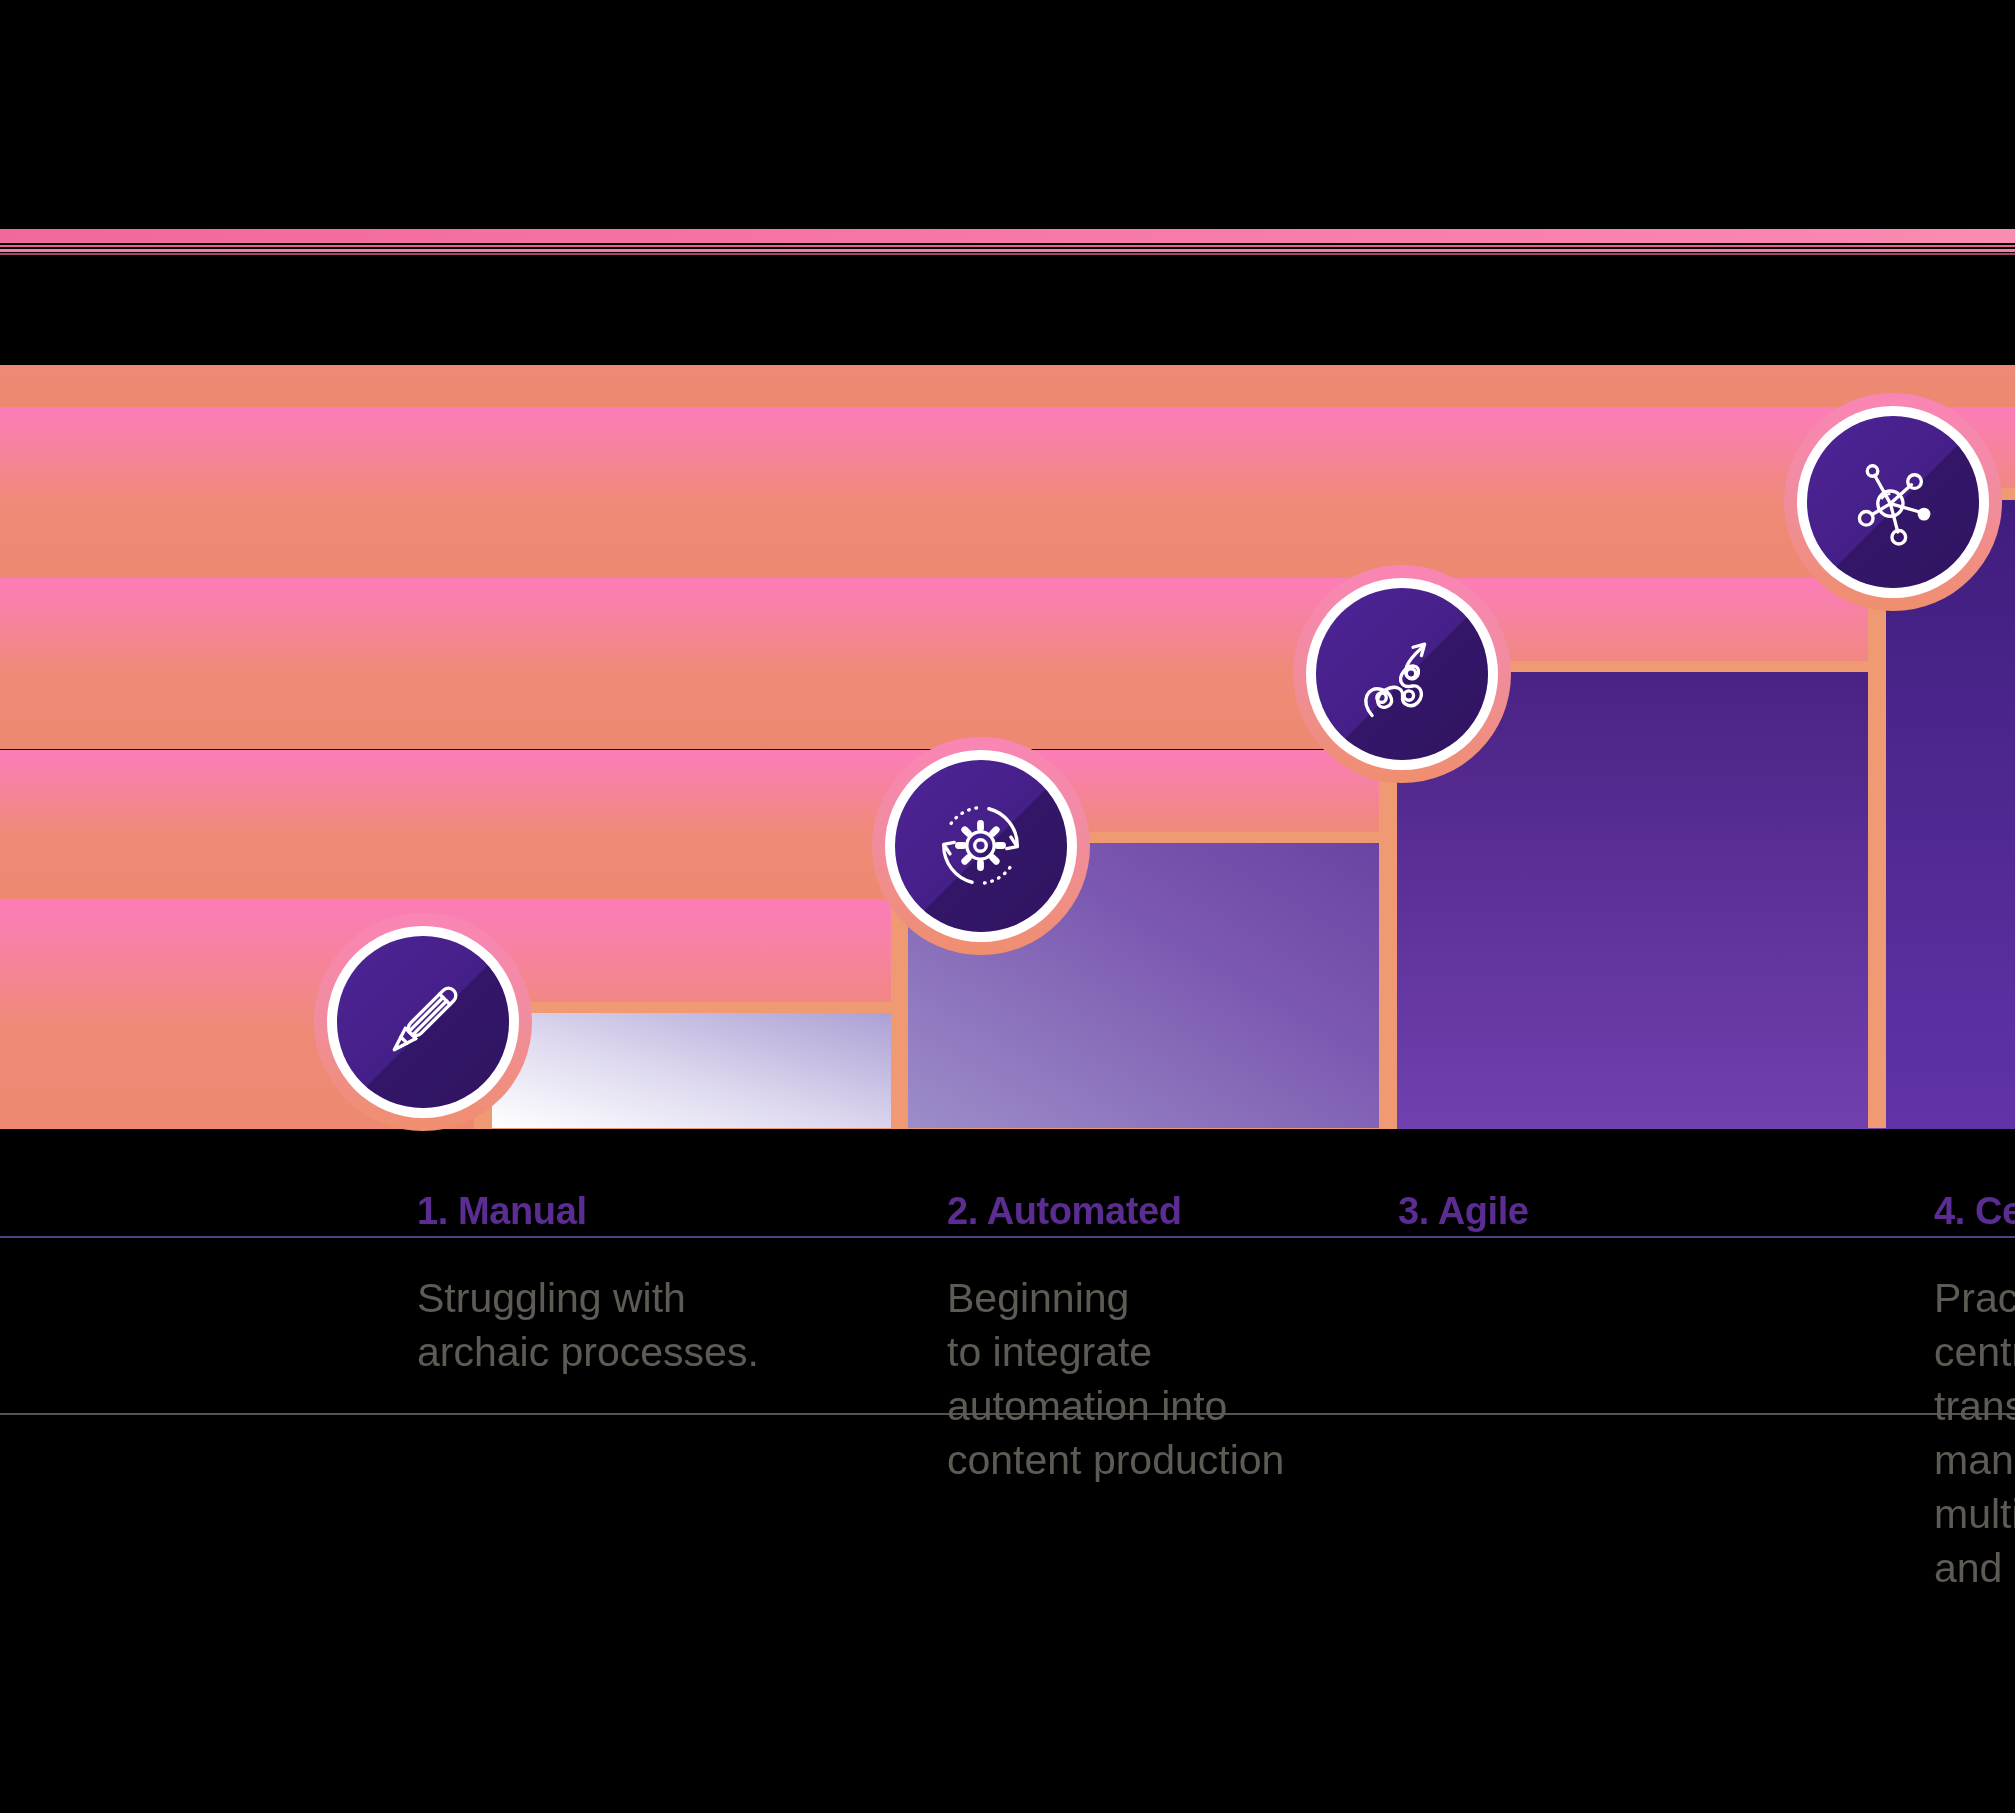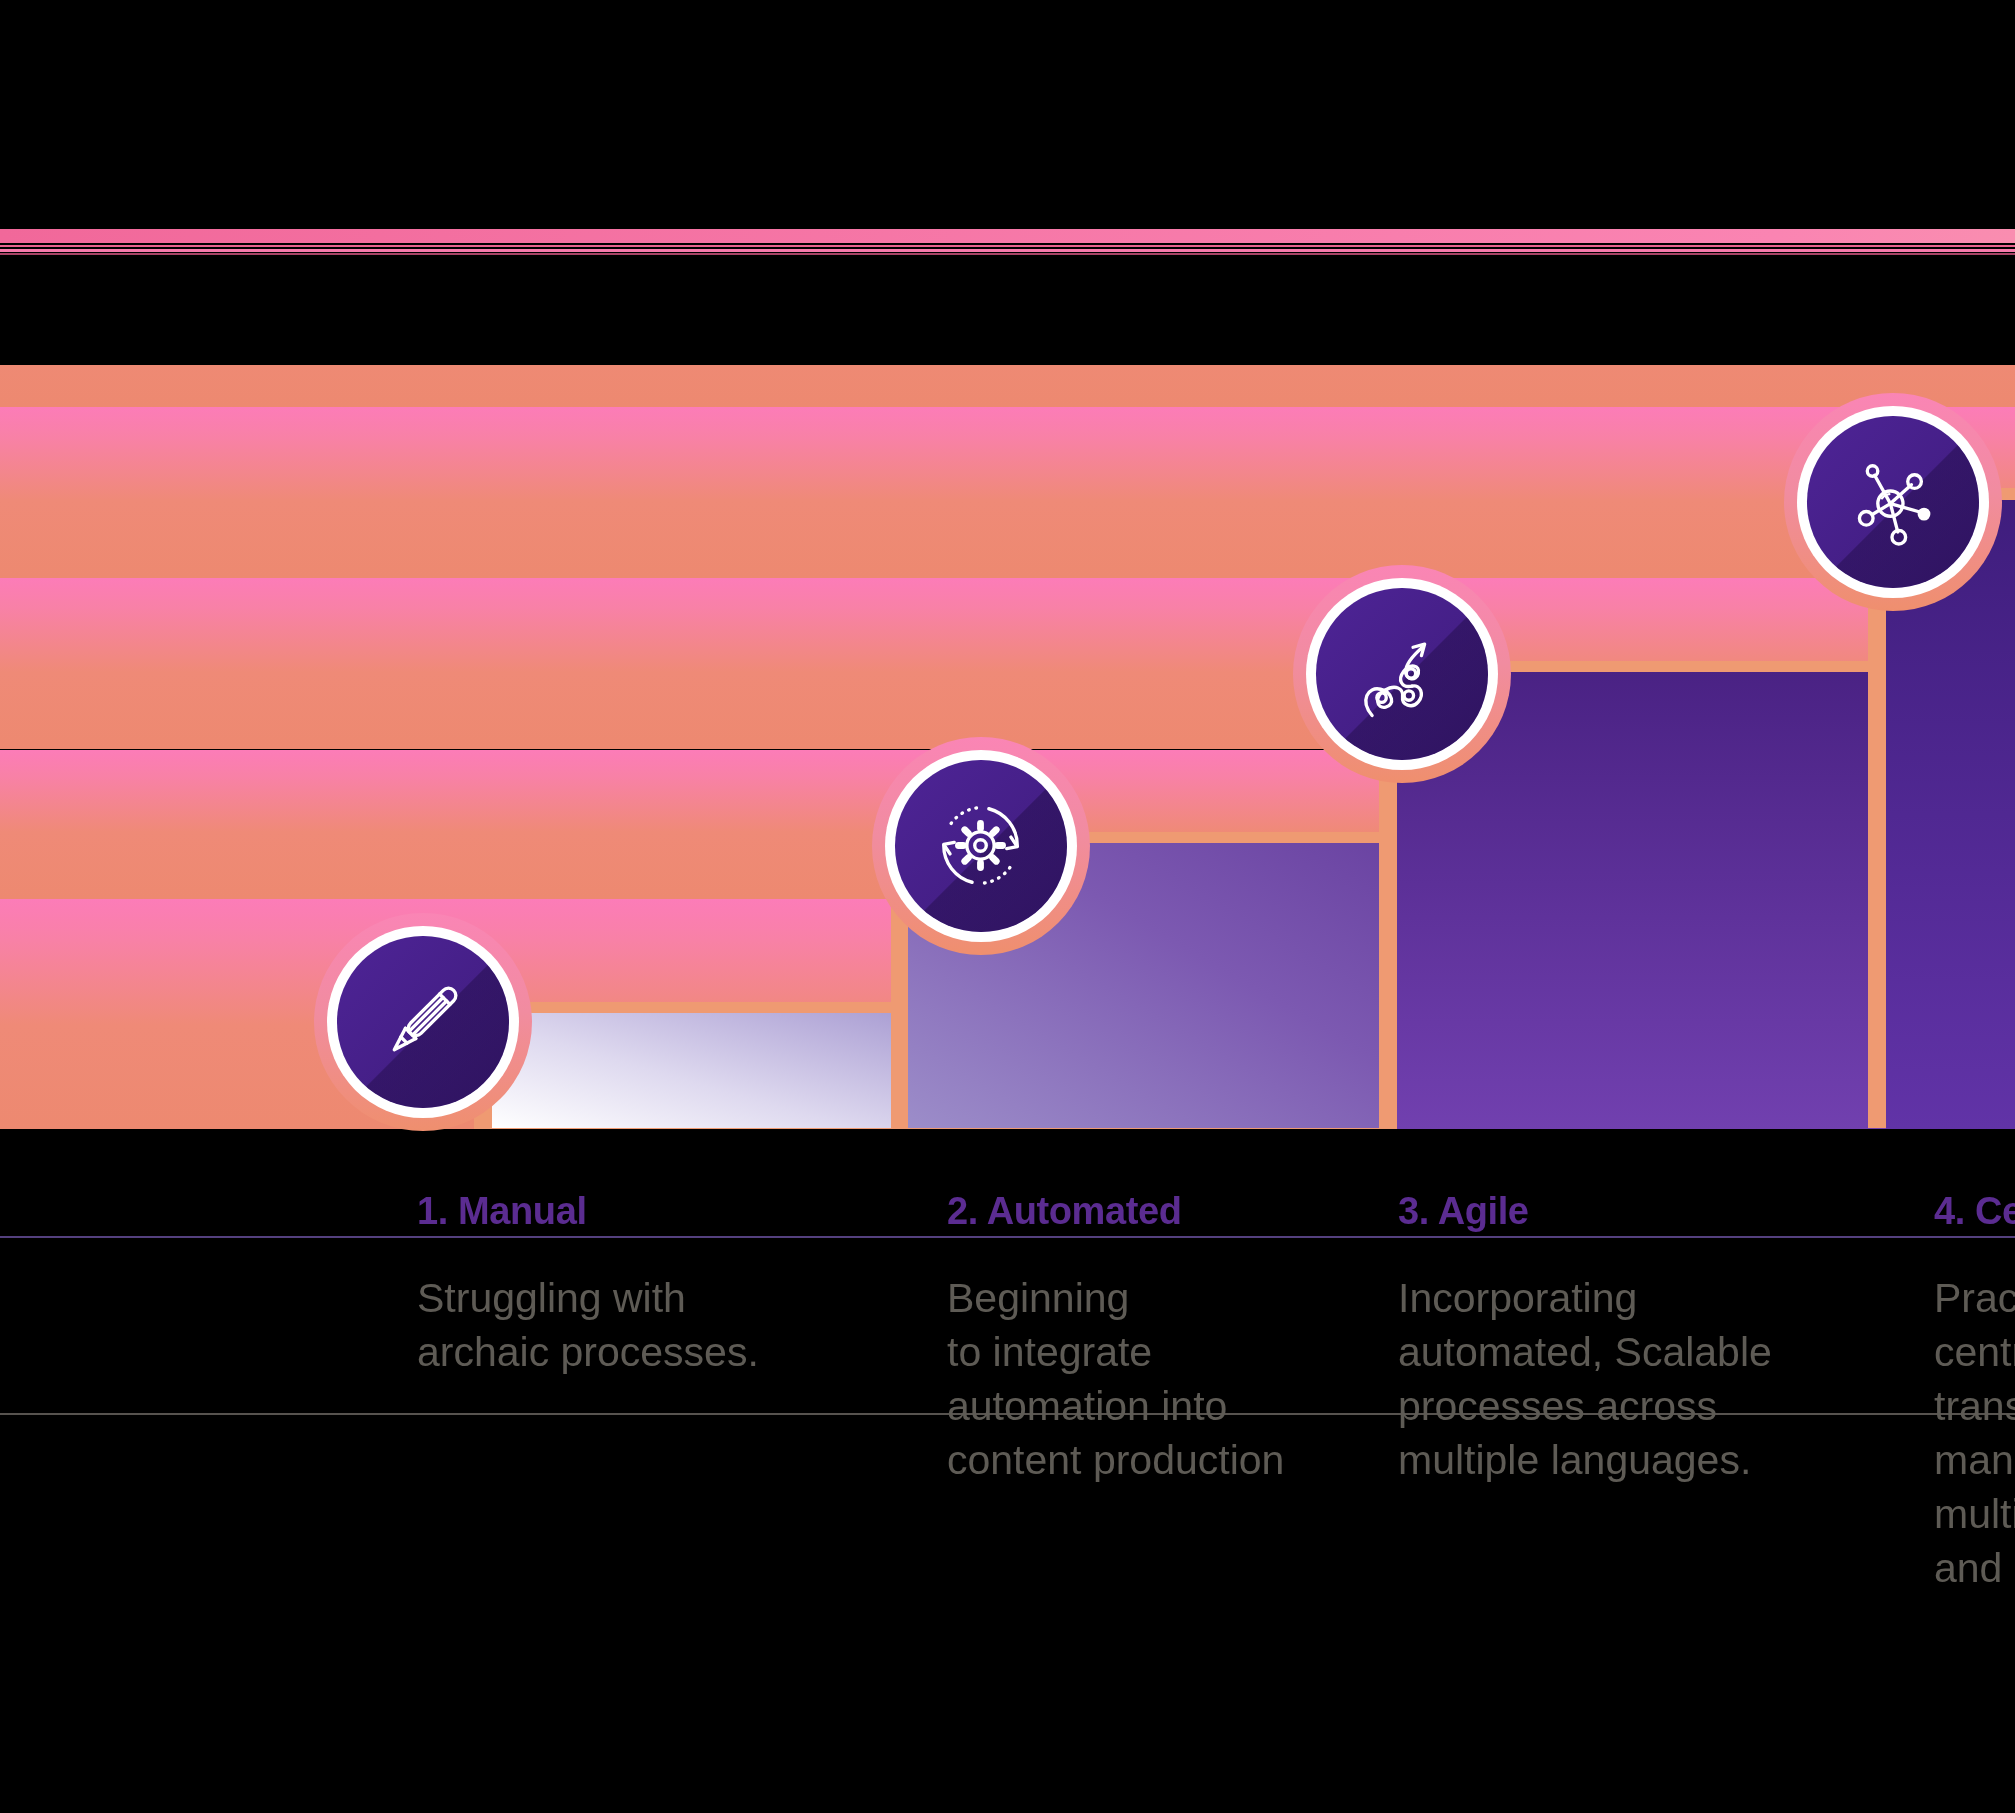--- a/index.html
+++ b/index.html
@@ -161,24 +161,20 @@
   </div>
   <div class="col" style="left:923px;margin-left:24px;">
     <h2>2. Automated</h2>
     <p>Beginning
 to integrate
 automation into
 content production</p>
   </div>
   <div class="col" style="left:1398px;">
     <h2>3. Agile</h2>
-    <p>Incorporating
-automated, Scalable
-processes across
-multiple languages.</p>
   </div>
   <div class="col" style="left:1934px;">
     <h2>4. Centralized</h2>
     <p>Practicing strategic
 centralized
 translation
 management across
 multiple channels
 and languages.</p>
   </div>

